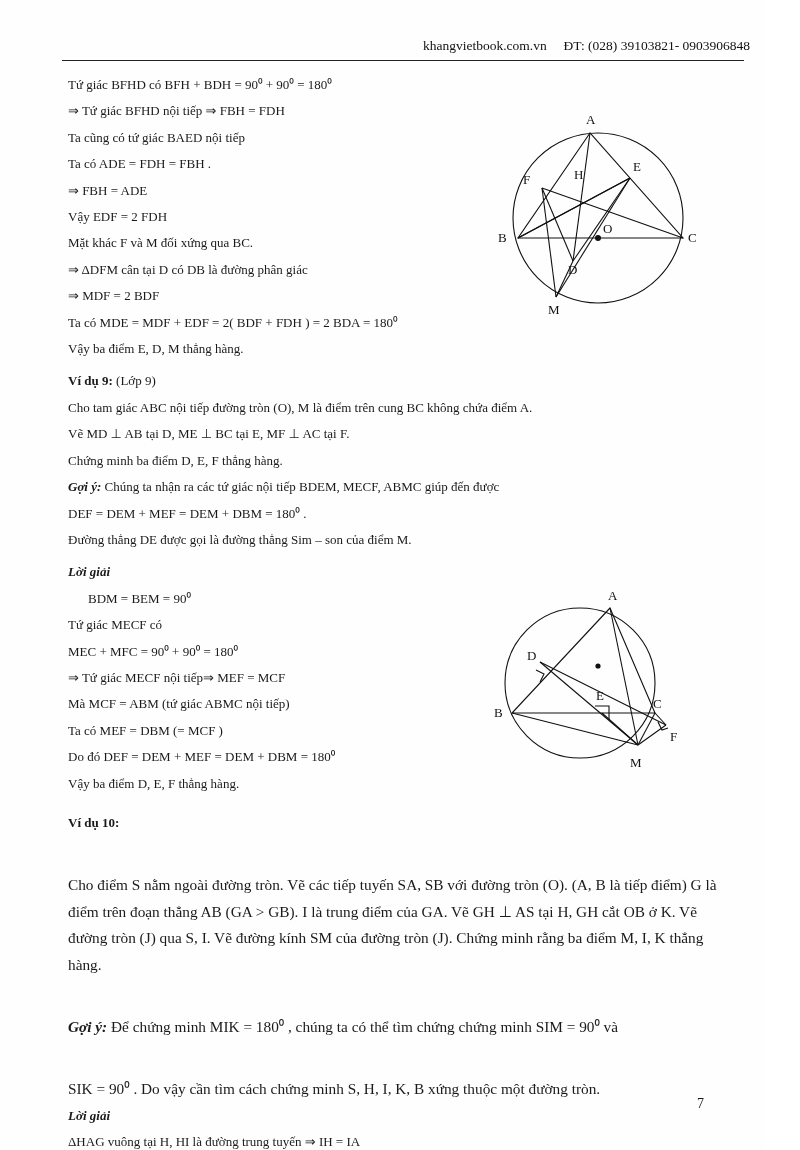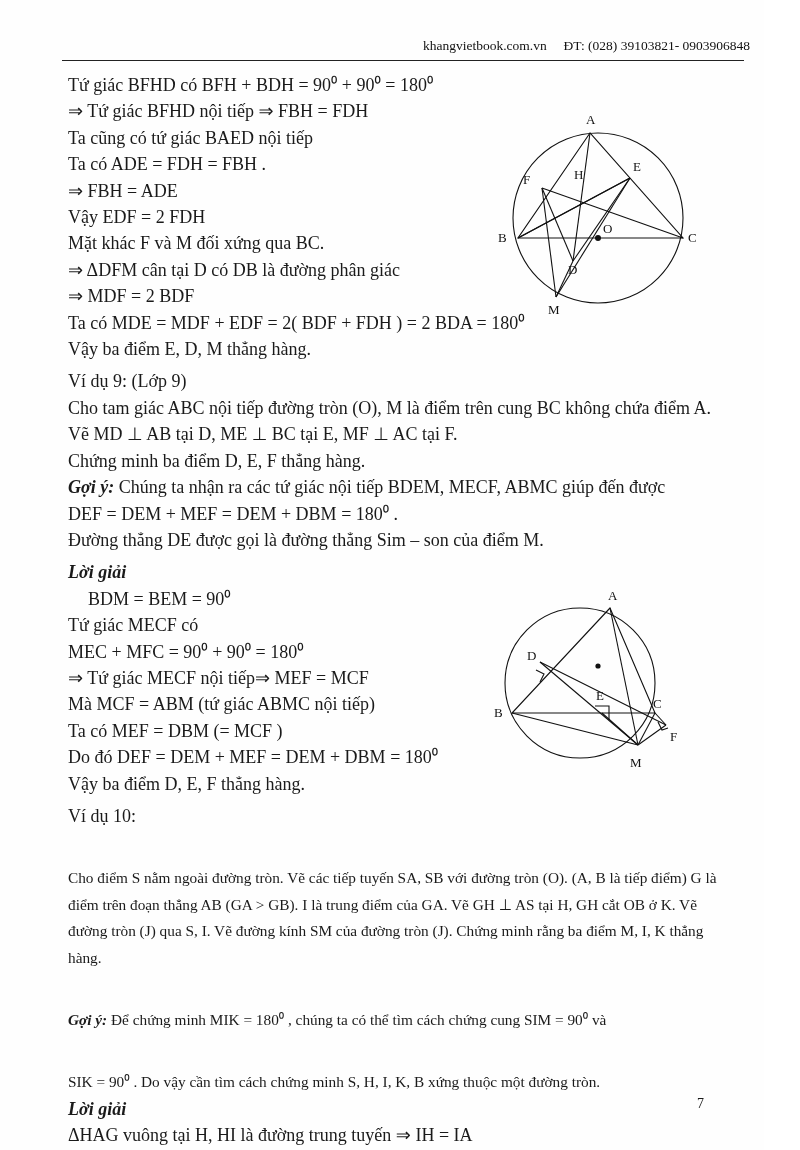--- a/index.html
+++ b/index.html
@@ -40,33 +40,33 @@
     height: 1px;
     background: #222;
   }
   .content {
     position: absolute;
     left: 68px;
     top: 72px;
     width: 672px;
   }
   .line {
-    font-size: 18px;
+    font-size: 13px;
     line-height: 26.4px;
     white-space: nowrap;
   }
   .block-left {
     width: 445px;
   }
   .full {
     width: 672px;
     white-space: normal;
     margin-top: 36px;
   }
-  .bold { font-weight: normal; }
+  .bold { font-weight: bold; margin-top: 7px; }
   .italic-bold { font-weight: bold; font-style: italic; }
   .center { text-align: left; }
   .fig {
     position: absolute;
   }
   #fig1 { left: 470px; top: 78px; }
   #fig2 { left: 470px; top: 578px; }
   .page-number {
     position: absolute;
     right: 60px;
@@ -133,21 +133,21 @@
     <div class="line block-left">Ta có  MEF  =  DBM   (=  MCF )</div>
     <div class="line">Do đó  DEF  =  DEM  +  MEF  =  DEM  +  DBM  = 180⁰</div>
     <div class="line">Vậy ba điểm D, E, F thẳng hàng.</div>
 
     <div class="gap-sm"></div>
 
     <div class="line bold">Ví dụ 10:</div>
     <div class="para full">Cho điểm S nằm ngoài đường tròn. Vẽ các tiếp tuyến SA, SB với đường tròn (O). (A, B là tiếp điểm) G là điểm trên đoạn thẳng AB (GA &gt; GB). I là trung điểm của GA. Vẽ GH ⊥ AS tại H, GH cắt OB ở K. Vẽ đường tròn (J) qua S, I. Vẽ đường kính SM của đường tròn (J). Chứng minh rằng ba điểm M, I, K thẳng hàng.</div>
     <div class="para full">
       <span class="italic-bold">Gợi ý:</span>
-      <span>Để chứng minh  MIK  = 180⁰ , chúng ta có thể tìm cách chứng cung  SIM  = 90⁰  và</span>
+      <span>Để chứng minh  MIK  = 180⁰ , chúng ta có thể tìm chứng chứng minh  SIM  = 90⁰  và</span>
     </div>
     <div class="para full">SIK  = 90⁰ . Do vậy cần tìm cách chứng minh S, H, I, K, B xứng thuộc một đường tròn.</div>
     <div class="line center italic-bold">Lời giải</div>
     <div class="line">ΔHAG vuông tại H, HI là đường trung tuyến ⇒ IH = IA</div>
 
   </div>
 
   <div class="fig" id="fig1">
     <svg width="260" height="250" viewBox="0 0 260 250" xmlns="http://www.w3.org/2000/svg">
       <g stroke="#111" fill="none" stroke-width="1.1">

